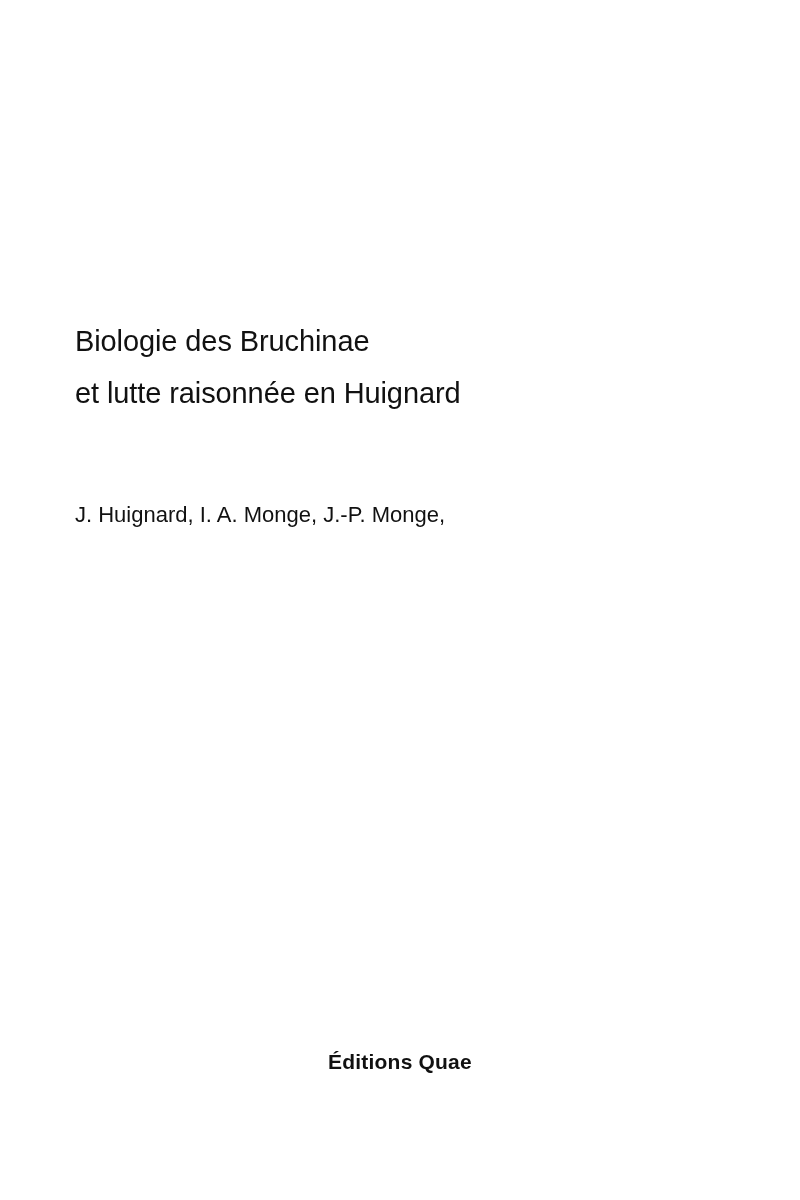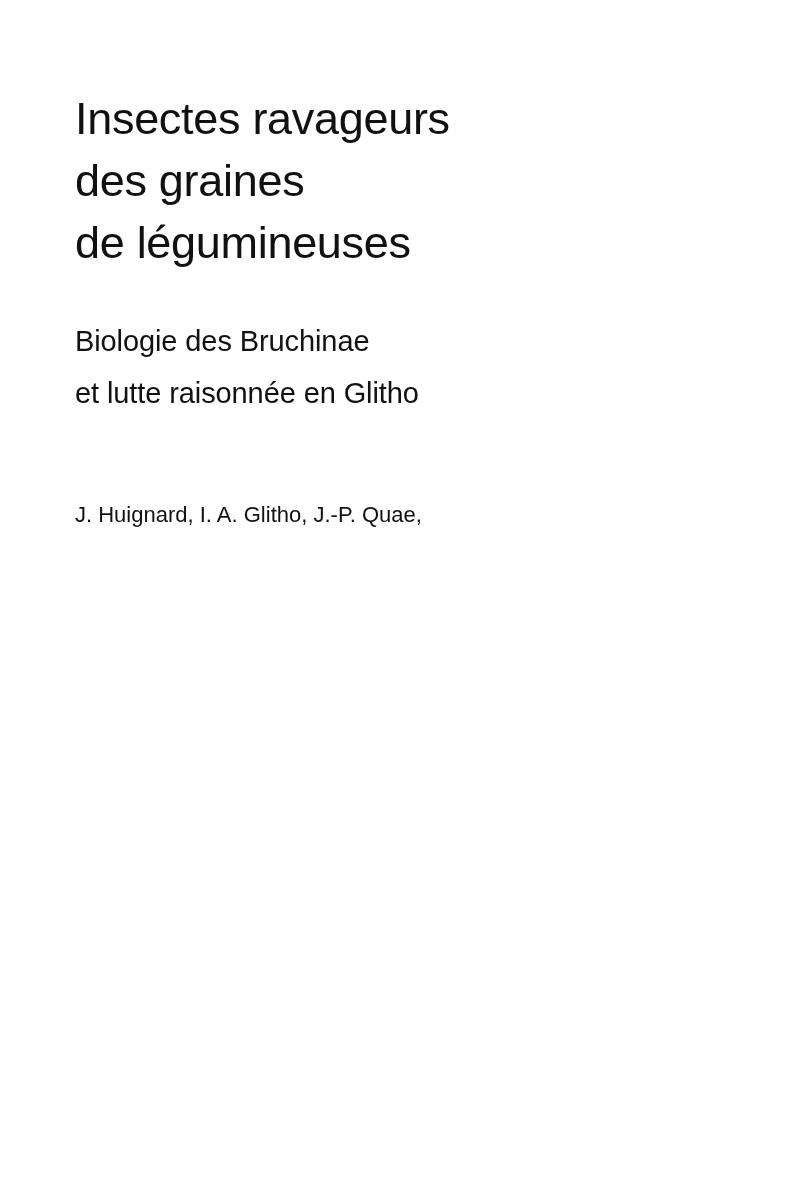--- a/index.html
+++ b/index.html
@@ -89,35 +89,31 @@
     color: #111111;
     letter-spacing: 0.2px;
     margin: 0;
   }
 </style>
 </head>
 <body>
 
 <div class="page">
 
-  <div class="title-block">
-    <h1 class="main-title">
-      <span class="line">Insectes ravageurs</span>
-      <span class="line">des graines</span>
-      <span class="line">de légumineuses</span>
-    </h1>
-  </div>
 
   <div class="subtitle-block">
     <h2 class="subtitle">
       <span class="line">Biologie des Bruchinae</span>
-      <span class="line">et lutte raisonnée en Glitho</span>
+      <span class="line">et lutte raisonnée en Huignard</span>
     </h2>
   </div>
 
   <div class="authors-block">
     <p class="authors">
-      <span class="line">J. Huignard, I. A. Glitho, J.-P. Quae,</span>
+      <span class="line">J. Huignard, I. A. Monge, J.-P. Monge,</span>
     </p>
   </div>
 
+  <div class="publisher-block">
+    <p class="publisher">Éditions Quae</p>
+  </div>
 
 </div>
 
 </body></html>

